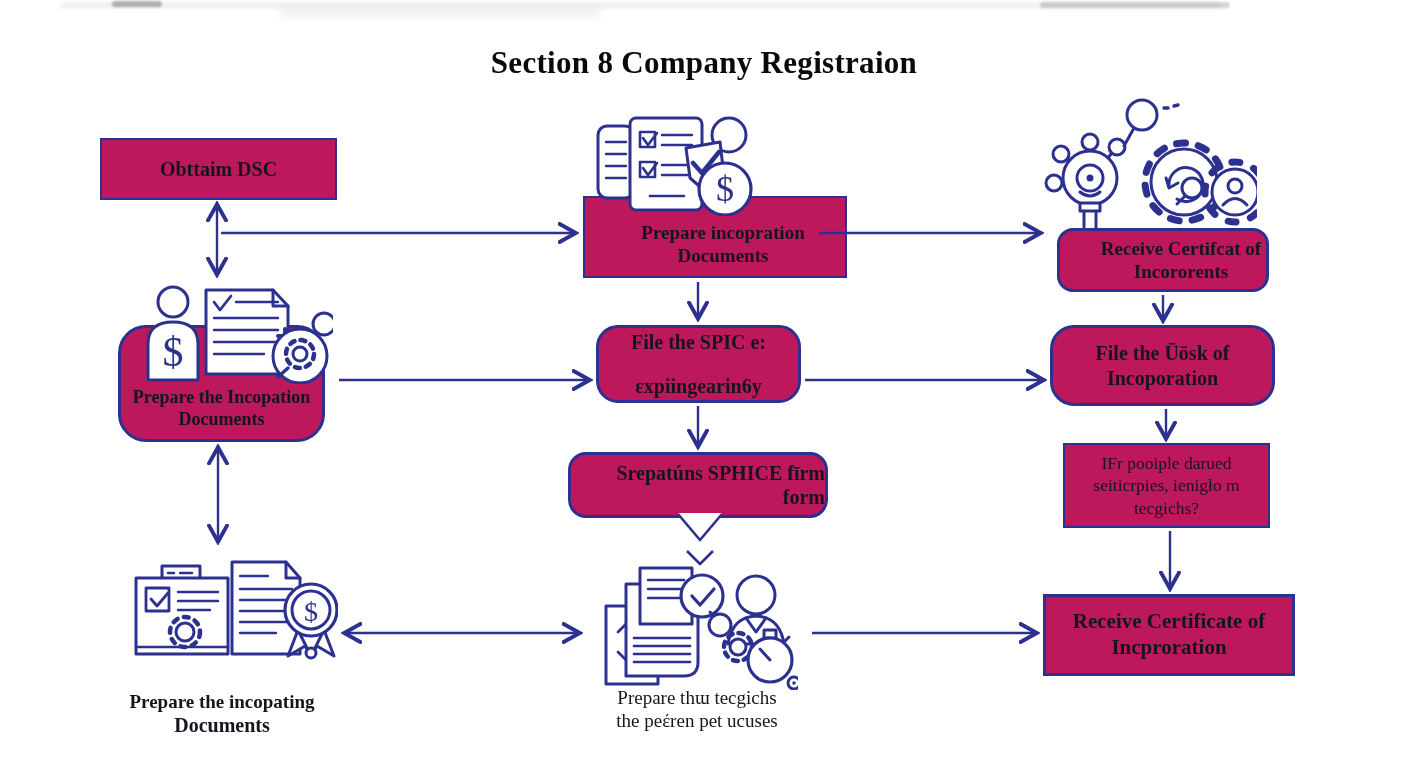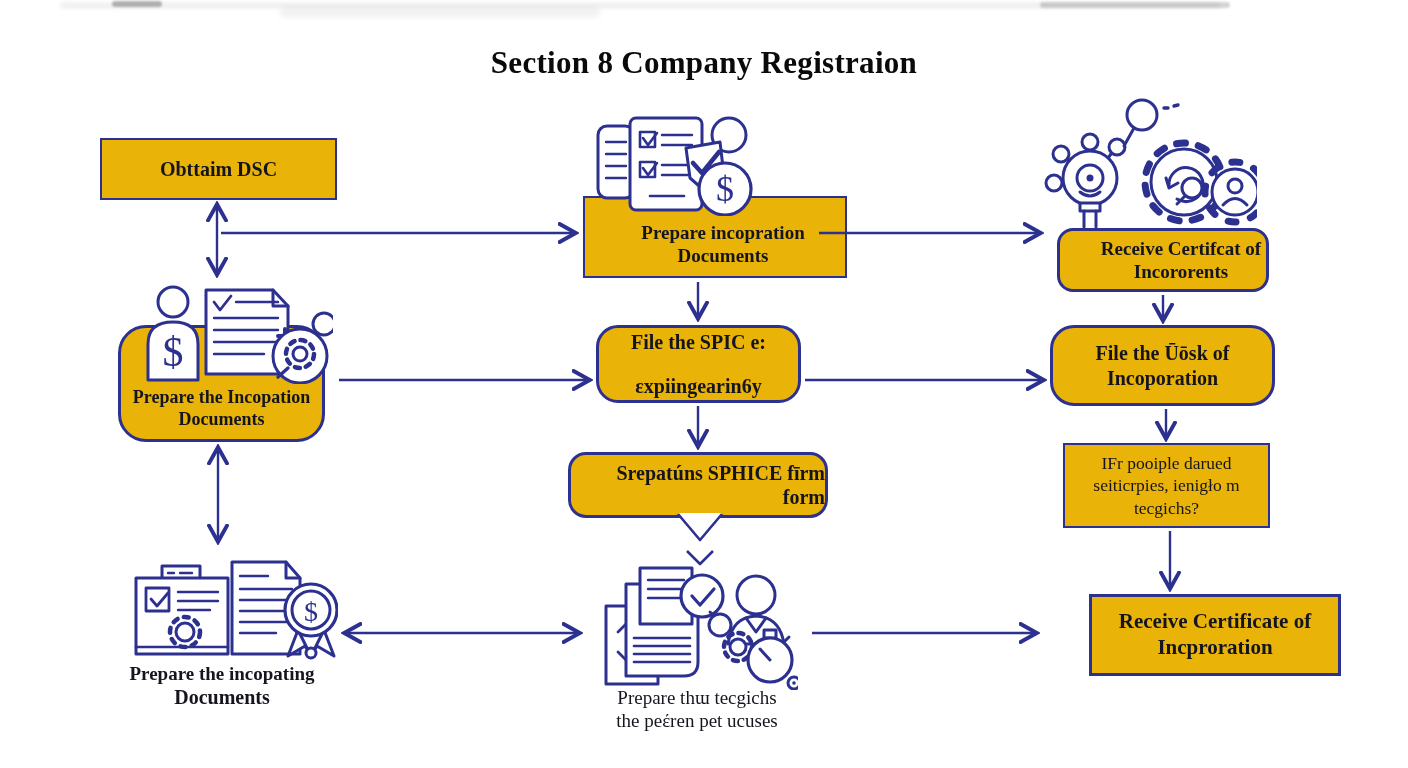--- a/index.html
+++ b/index.html
@@ -1,21 +1,21 @@
 <!DOCTYPE html>
 <html><head>
 <meta charset="utf-8">
 <style>
   :root{ --line:#2c3190; --ink:#15151f; }
   html,body{ margin:0; padding:0; }
   body{ width:1408px; height:768px; position:relative; background:#fff;
         font-family:"Liberation Serif", serif; overflow:hidden; color:var(--ink); }
   .title{ position:absolute; left:0; top:20px; width:100%; text-align:center;
           font-size:31px; font-weight:bold; color:#0a0a0a; letter-spacing:.3px;margin-top:25px; }
-  .node{ position:absolute; box-sizing:border-box; background:#eab308;
+  .node{ position:absolute; box-sizing:border-box; background:#be185d;
          border:2.5px solid var(--line); display:flex; flex-direction:column;
          align-items:center; justify-content:center; text-align:center;
          line-height:1.22; color:var(--ink); }
   .node span{ display:block; }
   .rounded{ border-radius:20px; border-width:3px; }
   .caption{ position:absolute; text-align:center; line-height:1.22; color:var(--ink); }
   .overlay{ position:absolute; left:0; top:0; pointer-events:none; }
   .smudge{ position:absolute; pointer-events:none; }
   svg text{ font-family:"Liberation Serif", serif; }
 </style>
@@ -62,27 +62,27 @@
   <span>Srepatúns SPHICE fīrm</span>
   <span>form</span>
 </div>
 
 <div class="node" style="left:1063px;top:443px;width:207px;height:85px;font-size:17.5px;border-width:2px;line-height:1.28;">
   <span>IFr pooiple darued</span>
   <span>seiticrpies, ienigło m</span>
   <span>tecgichs?</span>
 </div>
 
-<div class="node" style="left:1043px;top:594px;width:252px;height:82px;font-size:21px;font-weight:bold;border-width:3px;margin-left:46px;">
+<div class="node" style="left:1043px;top:594px;width:252px;height:82px;font-size:21px;font-weight:bold;border-width:3px;">
   <span>Receive Certificate of</span>
   <span>Incproration</span>
 </div>
 
 <div class="caption" style="left:92px;top:662px;width:260px;">
-  <span style="font-size:19px;font-weight:bold;display:block;">Prepare the incopating</span>
+  <span style="font-size:19px;font-weight:bold;display:block;margin-top:28px;">Prepare the incopating</span>
   <span style="font-size:20px;font-weight:bold;display:block;">Documents</span>
 </div>
 
 <div class="caption" style="left:572px;top:686px;width:250px;font-size:19px;">
   <span style="display:block;">Prepare thɯ tecgichs</span>
   <span style="display:block;">the peέren pet ucuses</span>
 </div>
 
 <svg class="overlay" width="1408" height="768" viewBox="0 0 1408 768">
   <defs>

